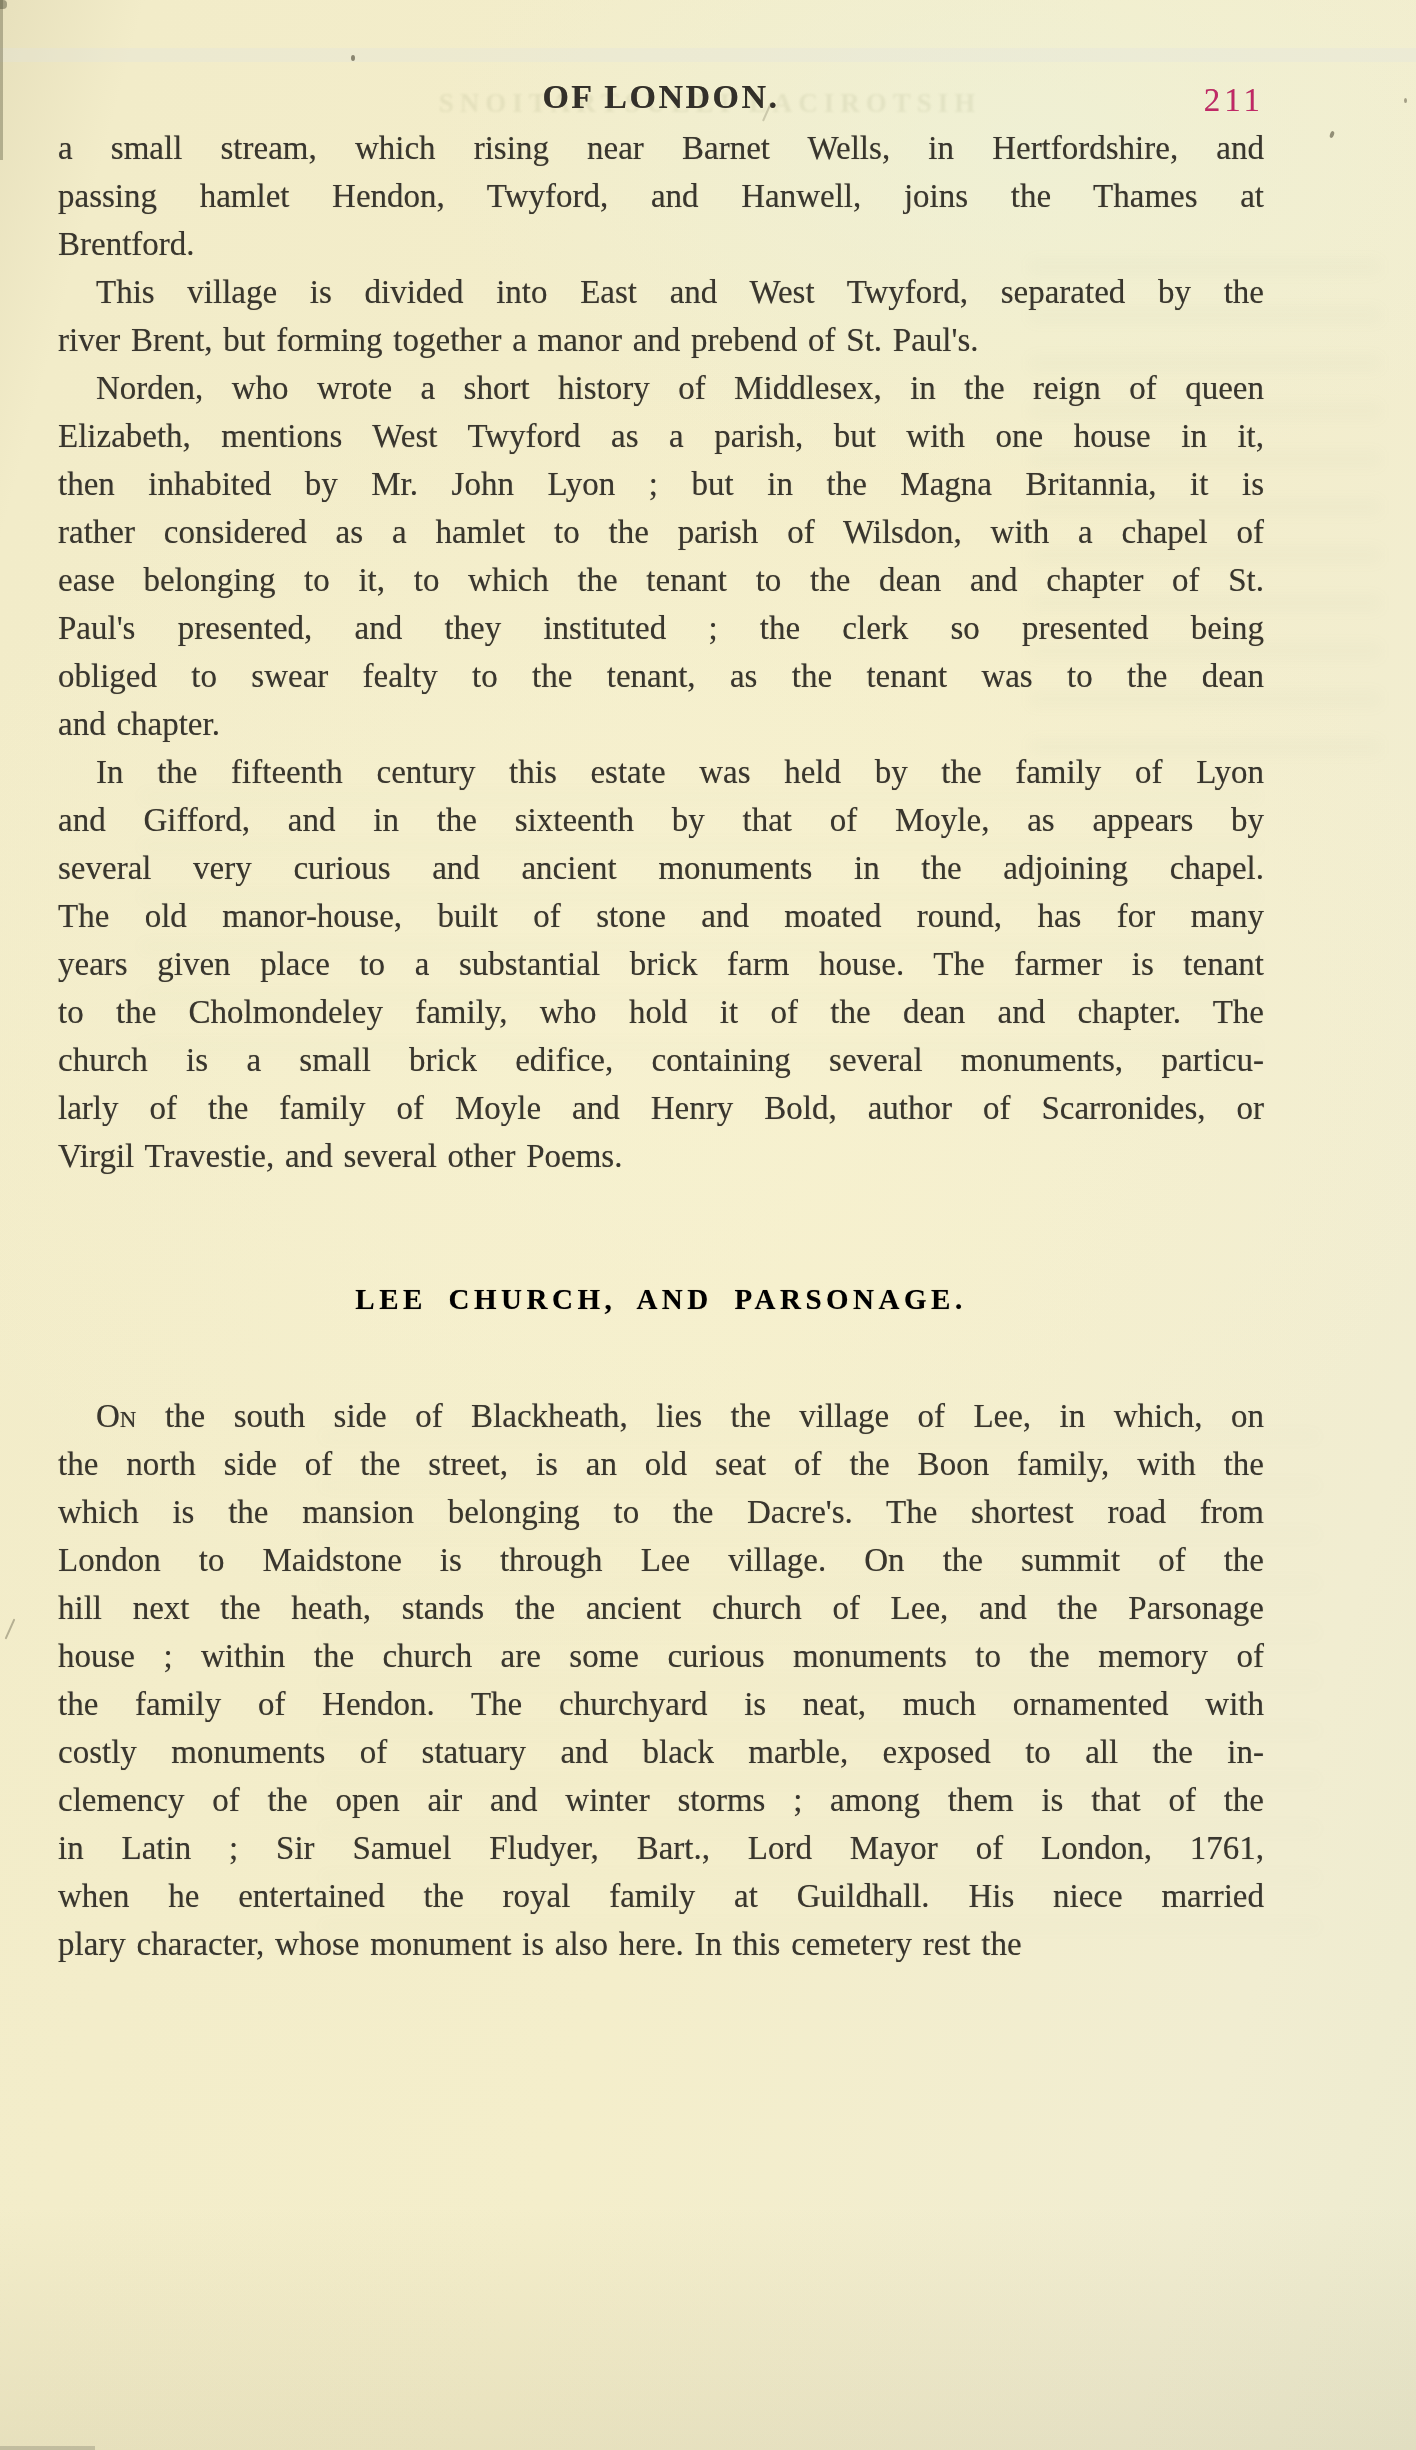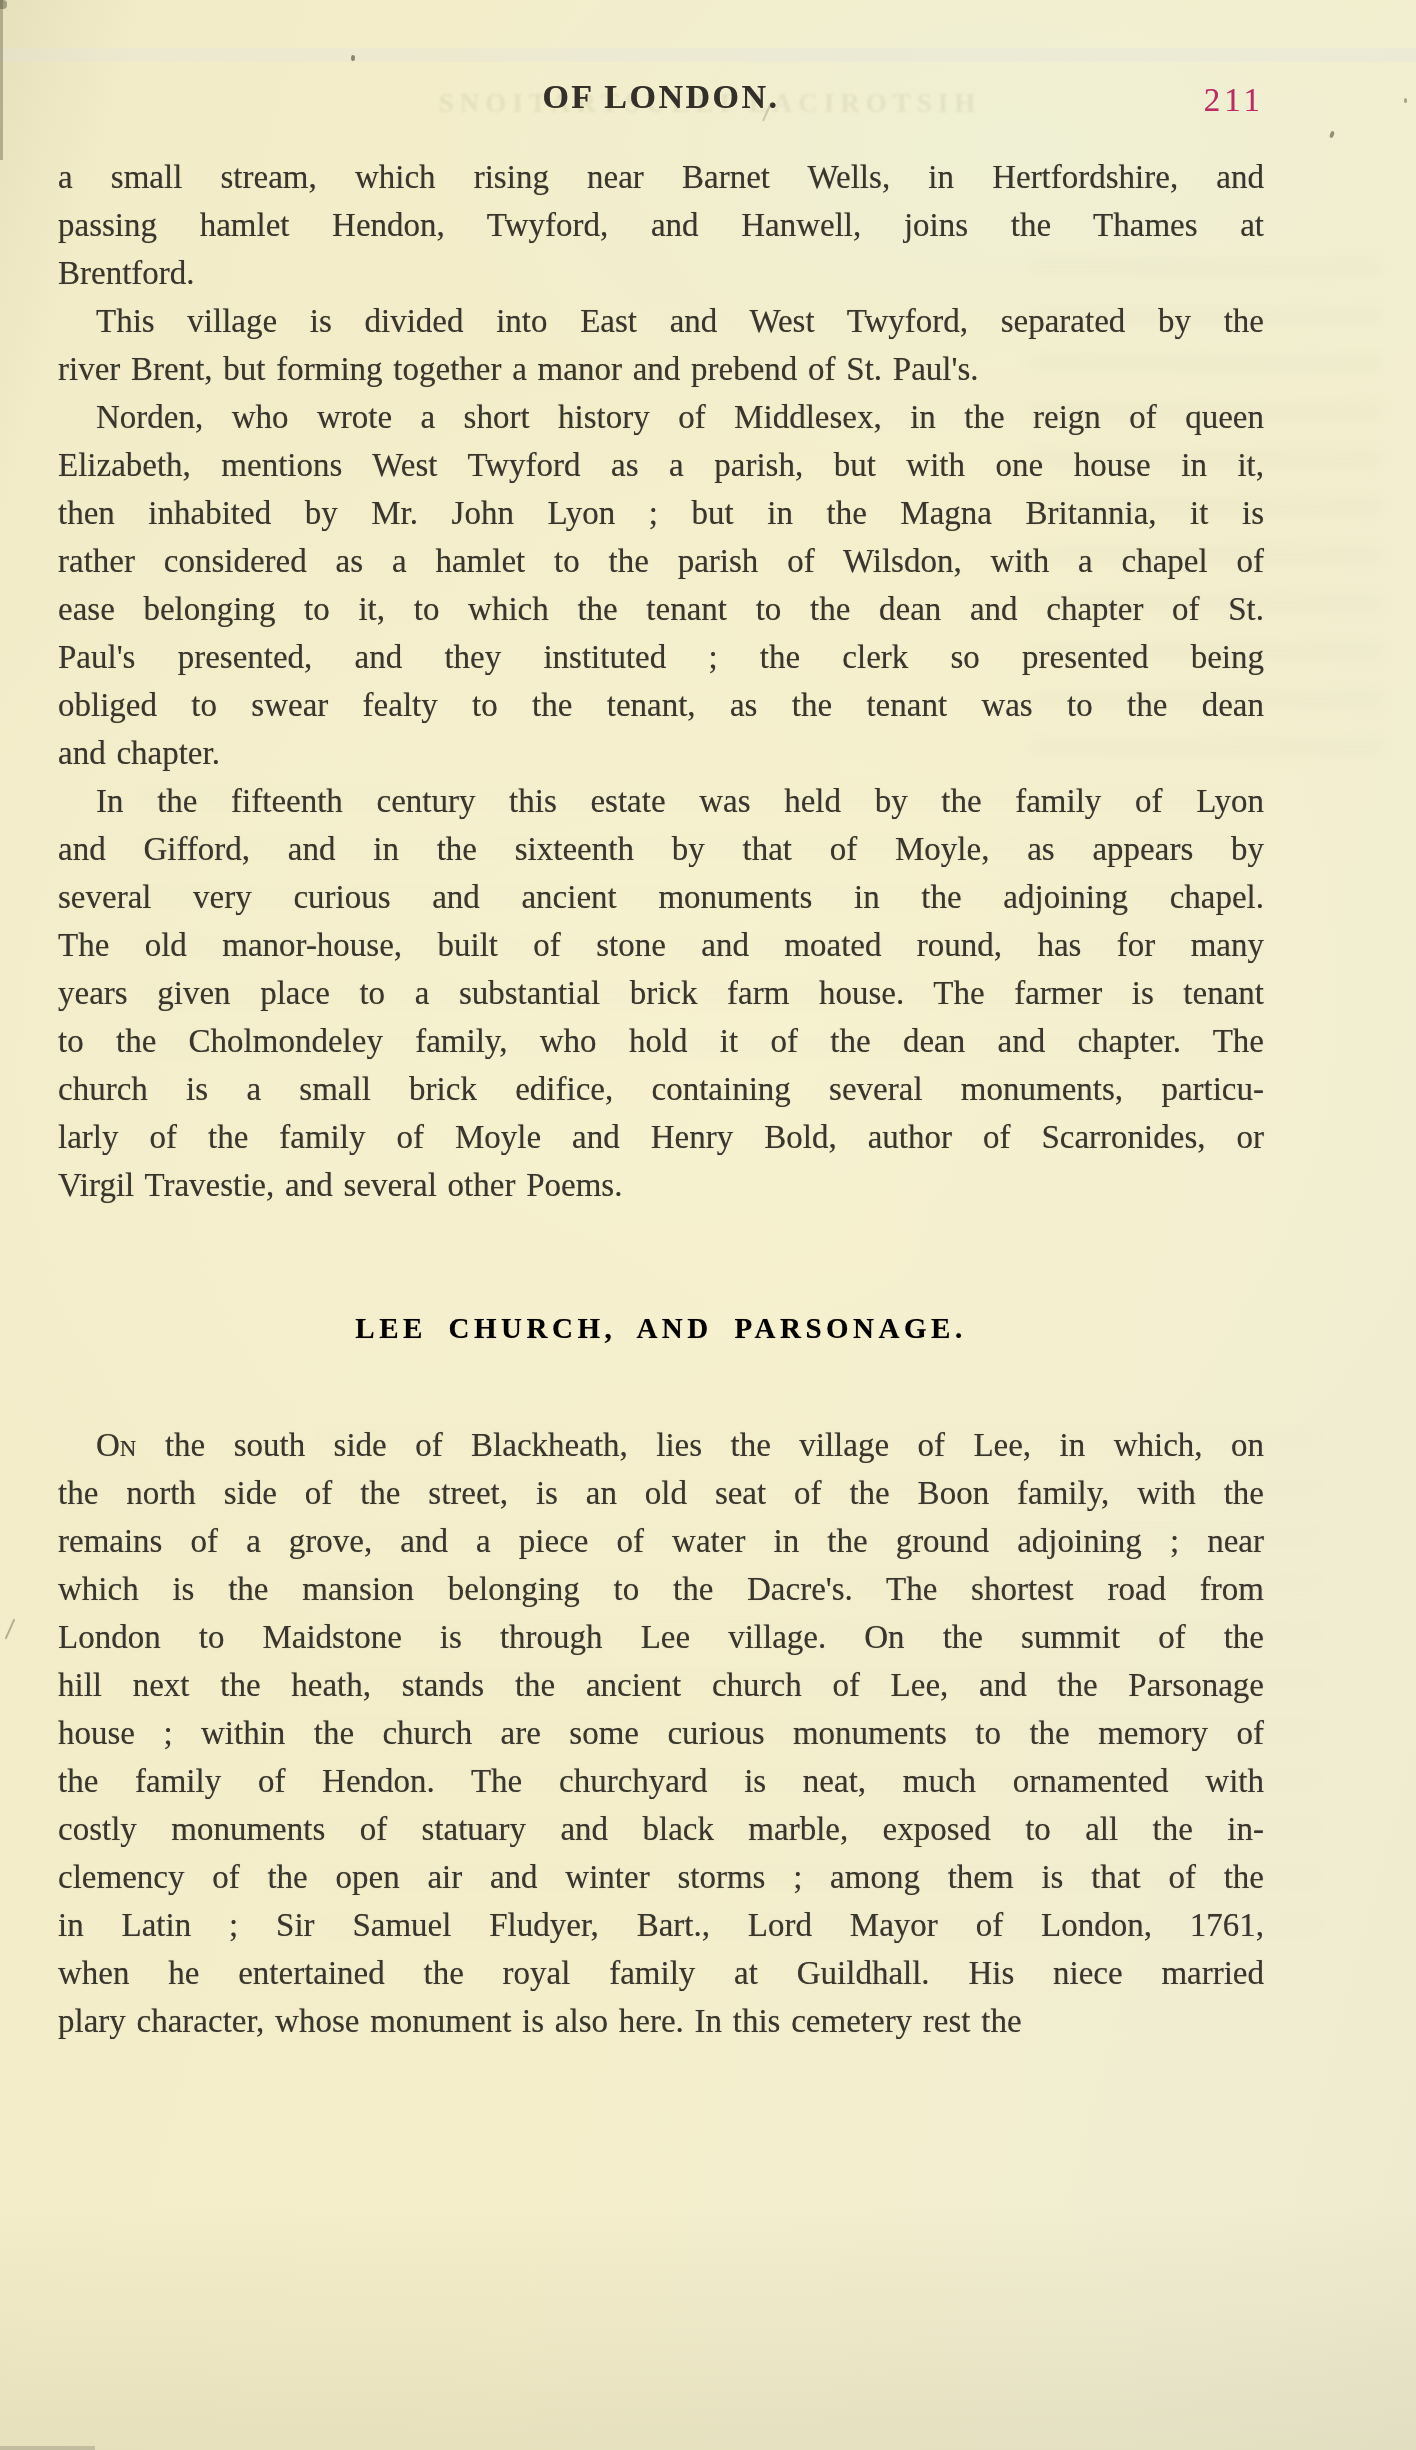--- a/index.html
+++ b/index.html
@@ -27,21 +27,21 @@
     text-shadow:0 0 .6px rgba(60,55,40,.4);opacity:.92;
   }
   
   .ghost-header{
     position:absolute;left:380px;width:660px;top:88px;text-align:center;
     font-size:27px;font-weight:700;letter-spacing:6px;color:#8a9164;
     opacity:.13;filter:blur(1.2px);white-space:nowrap;
   }
   
   .text-block{
-    position:absolute;left:58px;top:153px;width:1206px;
+    position:absolute;left:58px;top:124px;width:1206px;
     font-size:33px;line-height:48px;word-spacing:2.5px;
     text-shadow:0 0 .7px rgba(58,54,40,.5);
   }
   .para{margin:0;}
   .tline{text-align:justify;text-align-last:justify;height:48px;white-space:nowrap;}
   .tline.last{text-align-last:left;}
   .tline.first-indent{text-indent:38px;}
   .lead-sc{font-variant:small-caps;}
   .section-heading{
     margin-top:102px;margin-bottom:76px;height:34px;line-height:34px;
@@ -113,21 +113,20 @@
         <div class="tline">years given place to a substantial brick farm house.  The farmer is tenant</div>
         <div class="tline">to the Cholmondeley family, who hold it of the dean and chapter.  The</div>
         <div class="tline">church is a small brick edifice, containing several monuments, particu-</div>
         <div class="tline">larly of the family of Moyle and Henry Bold, author of Scarronides, or</div>
         <div class="tline last">Virgil Travestie, and several other Poems.</div>
       </div>
       <div class="section-heading">LEE CHURCH, AND PARSONAGE.</div>
       <div class="para">
         <div class="tline first-indent"><span class="lead-sc">On</span> the south side of Blackheath, lies the village of Lee, in which, on</div>
         <div class="tline">the north side of the street, is an old seat of the Boon family, with the</div>
-        <div class="tline">remains of a grove, and a piece of water in the ground adjoining ; near</div>
         <div class="tline">which is the mansion belonging to the Dacre's.  The shortest road from</div>
         <div class="tline">London to Maidstone is through Lee village.  On the summit of the</div>
         <div class="tline">hill next the heath, stands the ancient church of Lee, and the Parsonage</div>
         <div class="tline">house ; within the church are some curious monuments to the memory of</div>
         <div class="tline">the family of Hendon.  The churchyard is neat, much ornamented with</div>
         <div class="tline">costly monuments of statuary and black marble, exposed to all the in-</div>
         <div class="tline">clemency of the open air and winter storms ; among them is that of the</div>
         <div class="tline">in Latin ; Sir Samuel Fludyer, Bart., Lord Mayor of London, 1761,</div>
         <div class="tline">when he entertained the royal family at Guildhall.  His niece married</div>
         <div class="tline last">plary character, whose monument is also here.  In this cemetery rest the</div>

